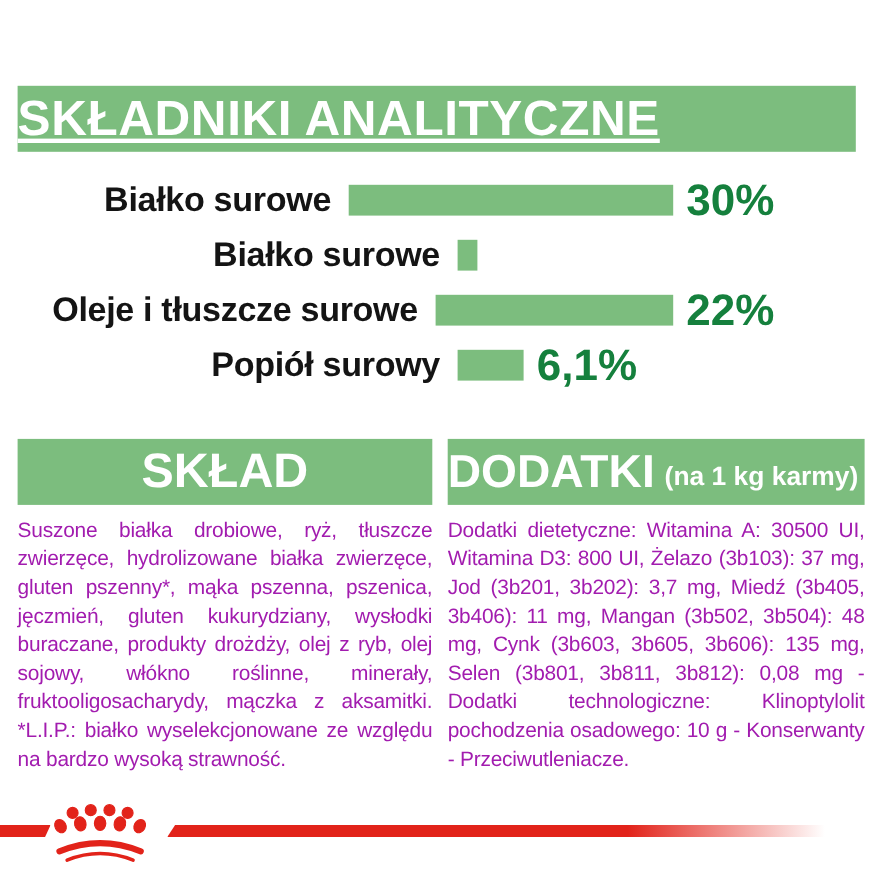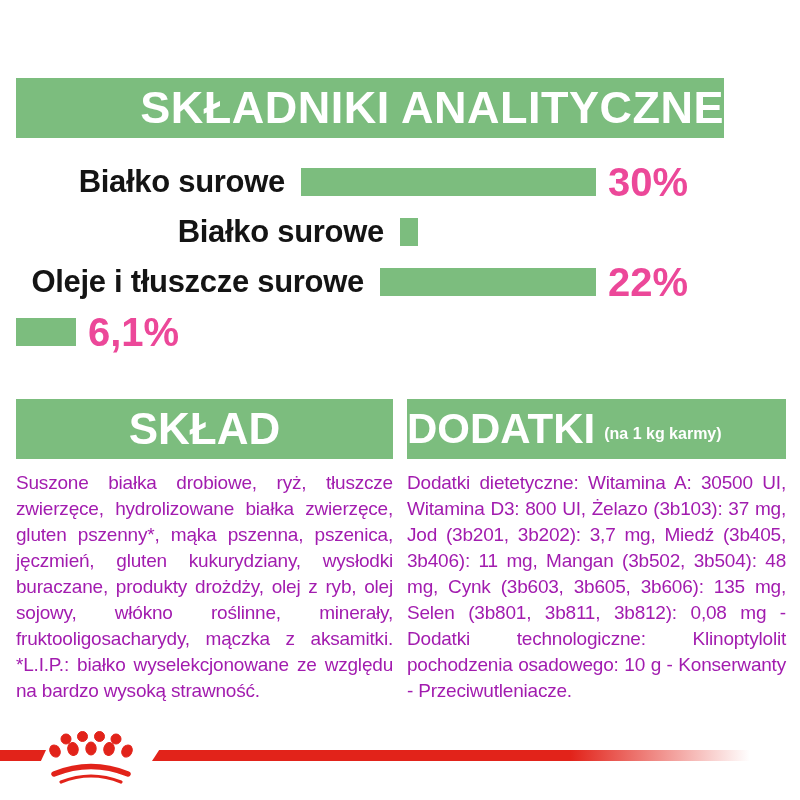--- a/index.html
+++ b/index.html
@@ -2,46 +2,46 @@
 <html><head>
 <meta charset="utf-8">
 <style>
   html,body{margin:0;padding:0;background:#ffffff;}
   .canvas{
     position:relative;width:800px;height:800px;background:#ffffff;overflow:hidden;
     font-family:"Liberation Sans",sans-serif;
   }
   
   .analytics-header{
-    position:absolute;left:16px;top:78px;width:708px;height:60px;
+    position:absolute;left:16px;top:78px;width:762px;height:60px;
     background:var(--green);color:#ffffff;
-    display:flex;align-items:center;justify-content:flex-end;
-    font-size:45px;font-weight:bold;letter-spacing:.5px;white-space:nowrap;
+    display:flex;align-items:center;justify-content:flex-start;
+    font-size:45px;font-weight:bold;letter-spacing:.5px;white-space:nowrap;text-decoration:underline;
   }
   
-  .chart{position:absolute;left:0;top:157px;width:688px;}
+  .chart{position:absolute;left:16px;top:157px;width:688px;}
   .chart-row{display:flex;align-items:center;height:50px;}
   .row-label{
     width:384px;text-align:right;font-size:31px;font-weight:bold;color:#141414;
     white-space:nowrap;letter-spacing:-.3px;
   }
   .row-bar{height:28px;background:var(--green);margin-left:16px;flex:none;}
-  .row-value{margin-left:12px;font-size:40px;font-weight:bold;color:#ec4899;white-space:nowrap;}
+  .row-value{margin-left:12px;font-size:40px;font-weight:bold;color:#15803d;white-space:nowrap;}
   
   .col{position:absolute;top:399px;}
   .col.left{left:16px;width:377px;}
   .col.right{left:407px;width:379px;}
   .col-header{
     height:60px;background:var(--green);color:#ffffff;font-weight:bold;
     display:flex;align-items:center;
   }
   .col-header.center{justify-content:center;font-size:44px;}
   .col-header.leftpad{padding-left:0;box-sizing:border-box;}
   .col-header .big{font-size:42px;line-height:60px;}
-  .col-header .small{font-size:16px;margin-left:9px;padding-top:10px;}
+  .col-header .small{font-size:24px;margin-left:9px;padding-top:10px;}
   .body-text{
     margin:11px 0 0 0;font-size:19px;line-height:1.37;color:#a21caf;
     text-align:justify;letter-spacing:-.2px;
   }
   
   .stripe{position:absolute;top:750px;height:11px;background:var(--red);}
   .stripe.sleft{left:0;width:46px;clip-path:polygon(0 0,100% 0,89% 100%,0 100%);}
   .stripe.sright{
     left:152px;width:598px;
     background:linear-gradient(90deg,var(--red) 0%,var(--red) 70%,rgba(226,35,26,0) 100%);
@@ -69,20 +69,21 @@
     <div class="chart-row">
       <span class="row-label">Białko surowe</span>
       <div class="row-bar" style="width: 18px;"></div>
     </div>
     <div class="chart-row">
       <span class="row-label">Oleje i tłuszcze surowe</span>
       <div class="row-bar" style="width: 216px;"></div>
       <span class="row-value">22%</span>
     </div>
     <div class="chart-row">
+      <span class="row-label">Popiół surowy</span>
       <div class="row-bar" style="width: 60px;"></div>
       <span class="row-value">6,1%</span>
     </div>
   </div>
 
   <div class="col left">
     <div class="col-header center">
       <span>SKŁAD</span>
     </div>
     <p class="body-text">Suszone białka drobiowe, ryż, tłuszcze zwierzęce, hydrolizowane białka zwierzęce, gluten pszenny*, mąka pszenna, pszenica, jęczmień, gluten kukurydziany, wysłodki buraczane, produkty drożdży, olej z ryb, olej sojowy, włókno roślinne, minerały, fruktooligosacharydy, mączka z aksamitki. *L.I.P.: białko wyselekcjonowane ze względu na bardzo wysoką strawność.</p>

